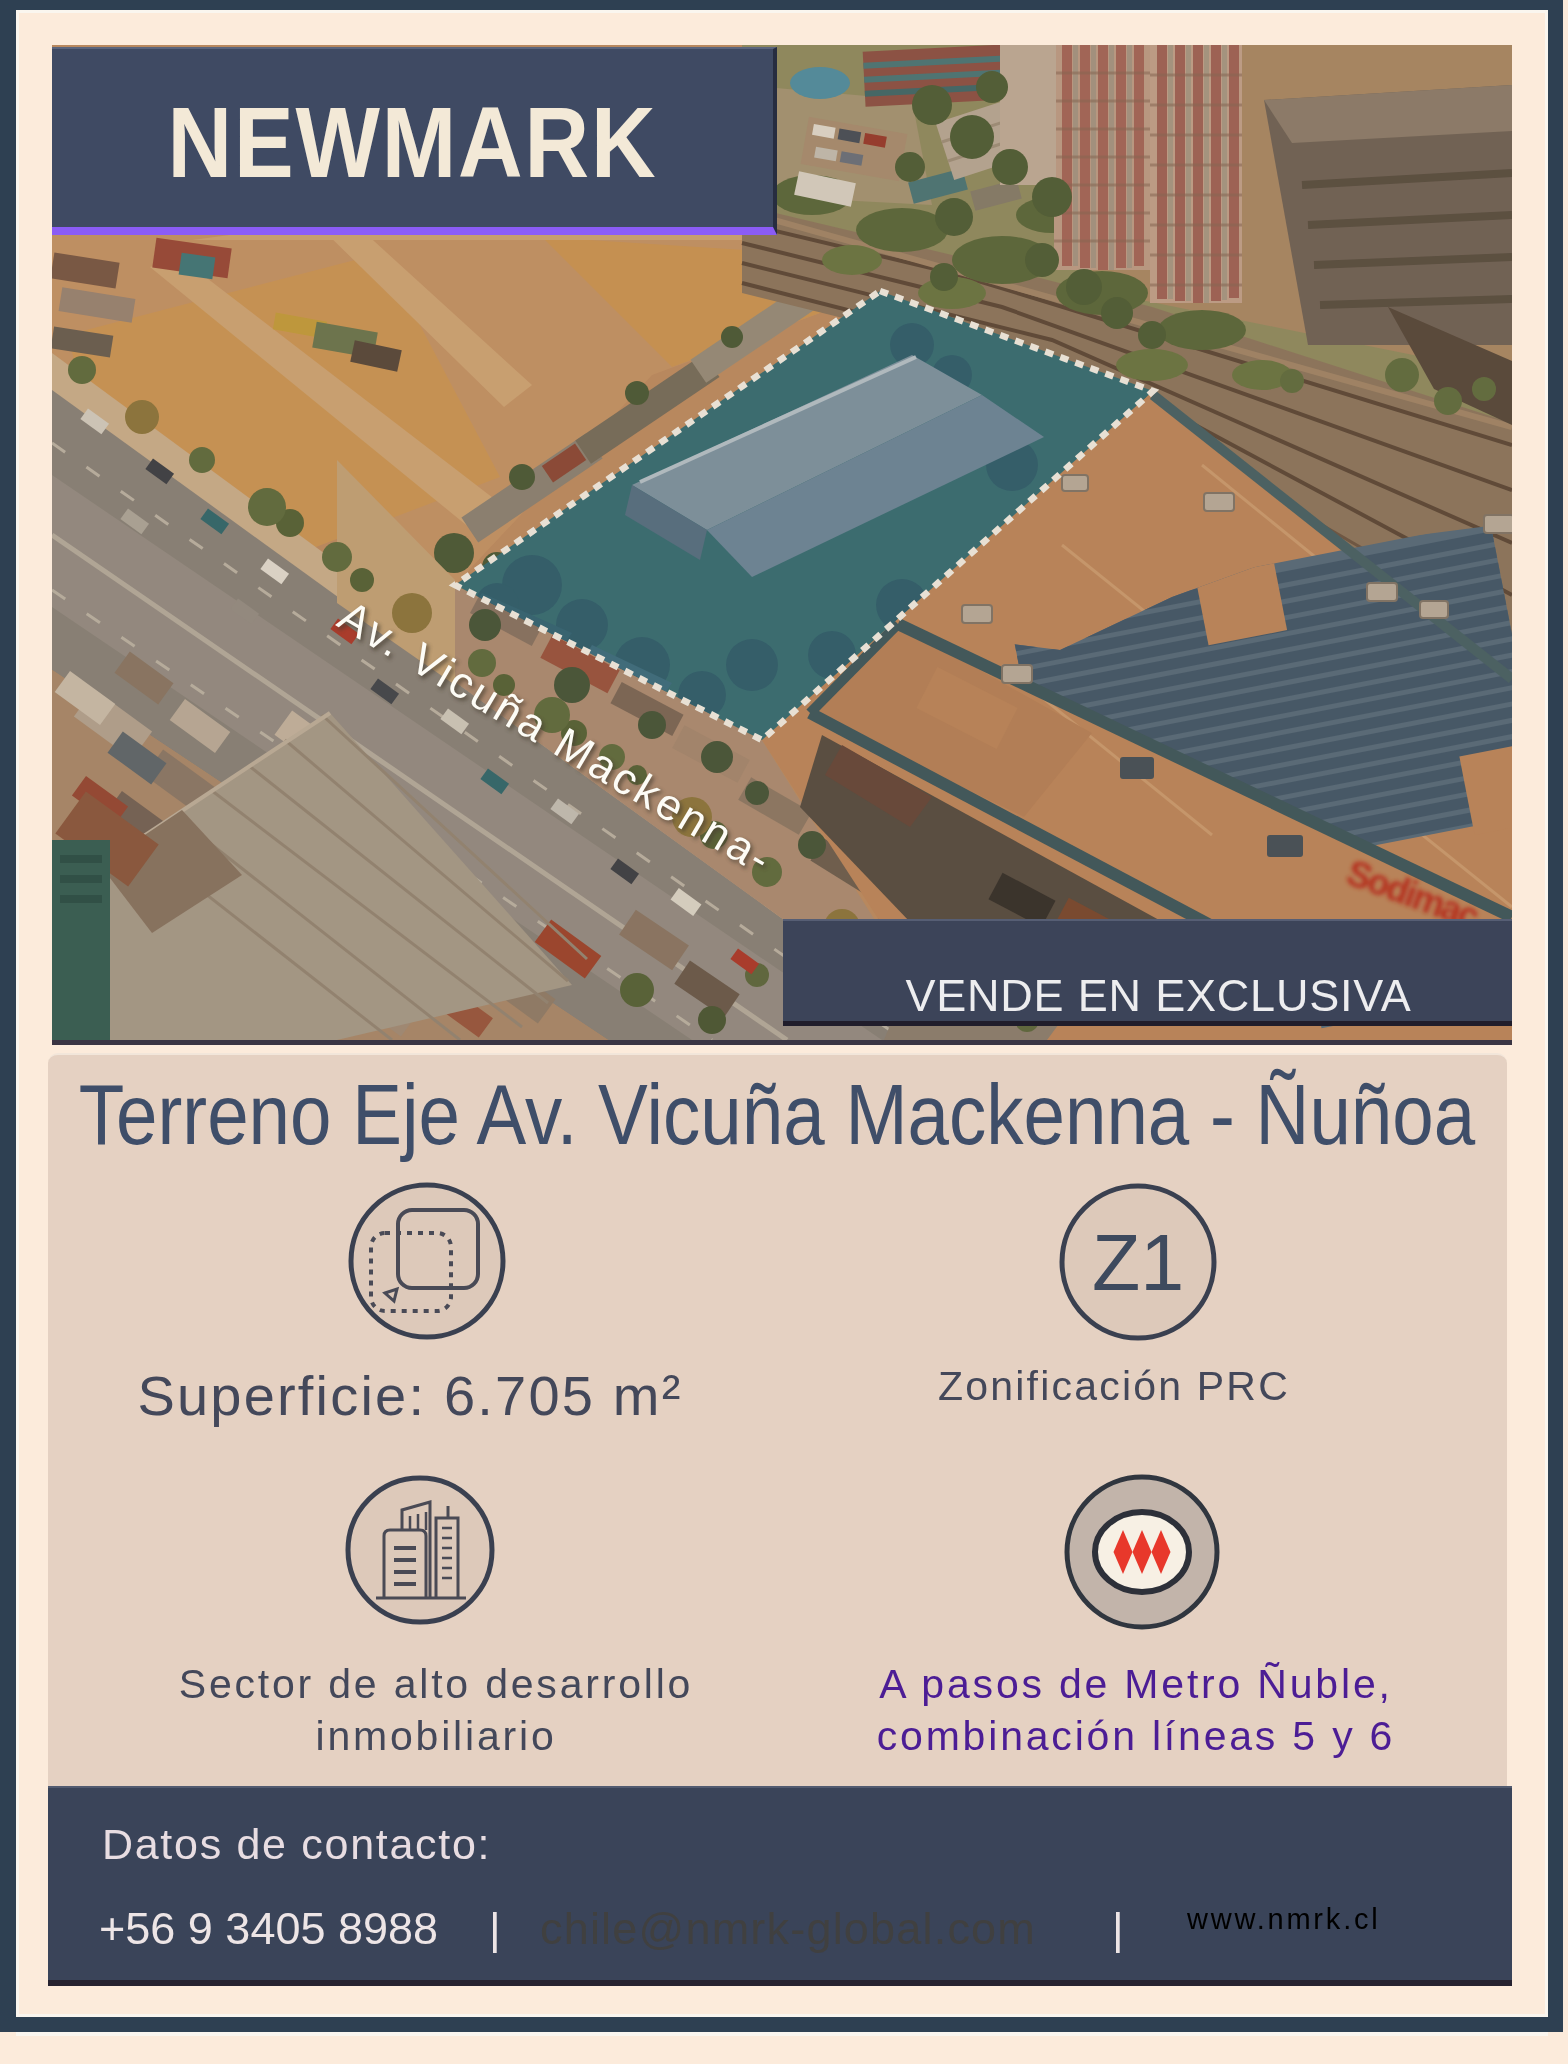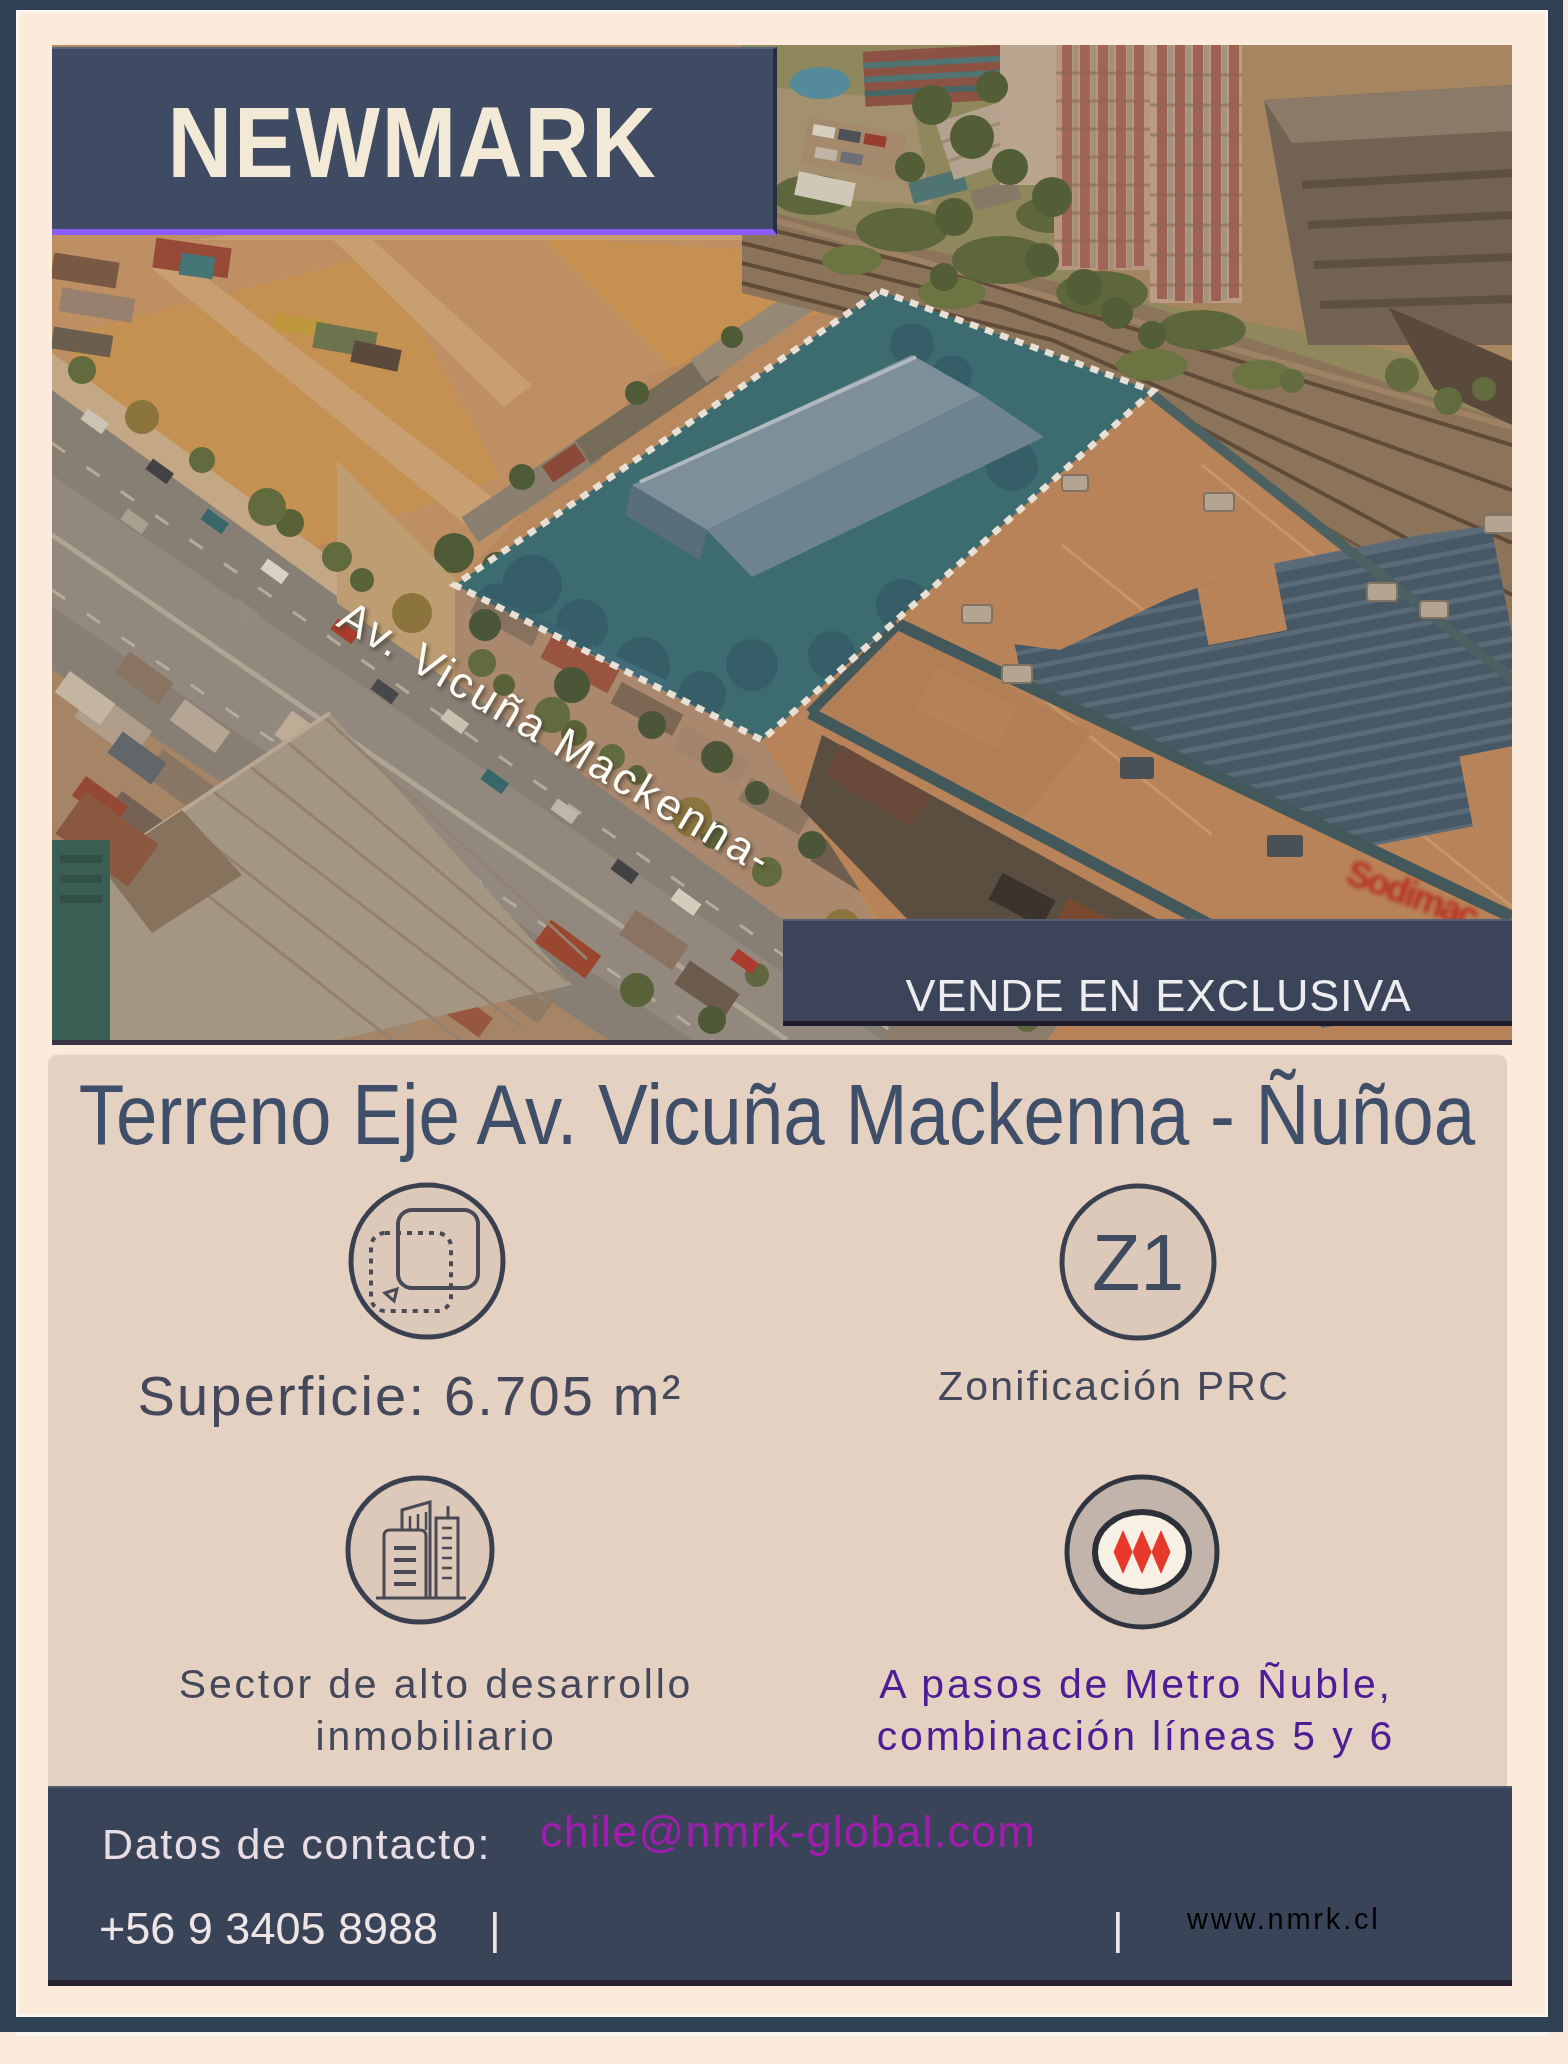--- a/index.html
+++ b/index.html
@@ -470,21 +470,21 @@
   </g>
 
   <rect x="0" y="0" width="1460" height="995" fill="#7a5233" opacity="0.125"></rect>
 
   <text x="285" y="583" transform="rotate(30.5 285 583)" font-family="Liberation Sans, sans-serif" font-size="44" fill="#4a3f33" opacity="0.85" filter="url(#blur1)" letter-spacing="3">Av. Vicuña Mackenna-</text>
 
   <text x="283" y="580" transform="rotate(30.5 283 580)" font-family="Liberation Sans, sans-serif" font-size="44" fill="#fdfcf6" letter-spacing="3">Av. Vicuña Mackenna-</text>
 </svg>
 </div>
 
-<div class="abs" style="left:52px;top:47px;width:725px;height:188px;background:#3f4a63;border-top:2px solid #5a647c;border-bottom:6px solid #8b5cf6;border-right:4px solid #272d40;box-sizing:border-box;">
+<div class="abs" style="left:52px;top:47px;width:725px;height:188px;background:#3f4a63;border-top:2px solid #5a647c;border-bottom:8px solid #8b5cf6;border-right:4px solid #272d40;box-sizing:border-box;">
 
   <div class="abs" style="left:0;top:36px;width:100%;text-align:center;font-size:100px;font-weight:bold;letter-spacing:2px;color:#f3e9d7;transform:scaleX(0.895);transform-origin:50% 50%;">NEWMARK</div>
 </div>
 
 <div class="abs" style="left:783px;top:919px;width:729px;height:107px;background:#3c4459;border-top:2px solid #565e74;border-bottom:5px solid #201d2b;box-sizing:border-box;">
 
   <div class="abs" style="left:11px;top:26px;width:100%;text-align:center;font-size:45px;letter-spacing:0.8px;color:#ededef;margin-top:23px;">VENDE EN EXCLUSIVA</div>
 </div>
 
 <div class="abs" style="left:48px;top:1053px;width:1459px;height:733px;background:#e5d1c2;border-radius:10px 10px 0 0;border-top:2px solid #f2e6da;box-sizing:border-box;"></div>
@@ -534,17 +534,17 @@
 <div class="abs" style="left:836px;top:1658px;width:600px;text-align:center;font-size:41px;letter-spacing:2.8px;line-height:52px;color:#4c1d95;">A pasos de Metro Ñuble,<br>combinación líneas 5 y 6</div>
 
 <div class="abs" style="left:48px;top:1786px;width:1464px;height:200px;background:#3a4459;border-top:2px solid #525b70;border-bottom:6px solid #262230;box-sizing:border-box;"></div>
 
 <div class="abs" style="left:102px;top:1820px;font-size:43px;letter-spacing:1.7px;color:#e8dde2;">Datos de contacto:</div>
 
 <div class="abs" style="left:99px;top:1903px;font-size:45px;color:#ede5e6;">+56 9 3405 8988</div>
 
 <div class="abs" style="left:489px;top:1903px;font-size:45px;color:#ede5e6;">|</div>
 
-<div class="abs" style="left:540px;top:1806px;font-size:45px;letter-spacing:1.2px;color:#a21caf;">chile@nmrk-global.com</div>
+<div class="abs" style="left:540px;top:1903px;font-size:45px;letter-spacing:1.2px;color:#404040;">chile@nmrk-global.com</div>
 
 <div class="abs" style="left:1112px;top:1903px;font-size:45px;color:#ede5e6;">|</div>
 
 <div class="abs" style="left:1187px;top:1903px;font-size:29px;letter-spacing:2.8px;color:#000000;">www.nmrk.cl</div>
 
 </body></html>

